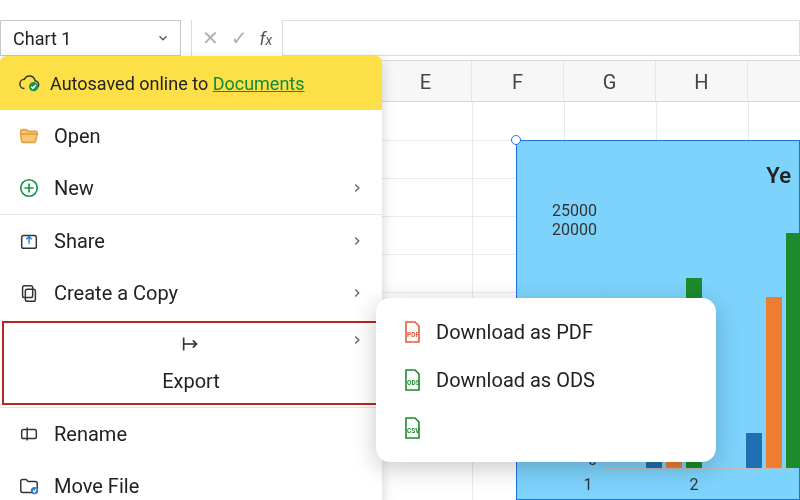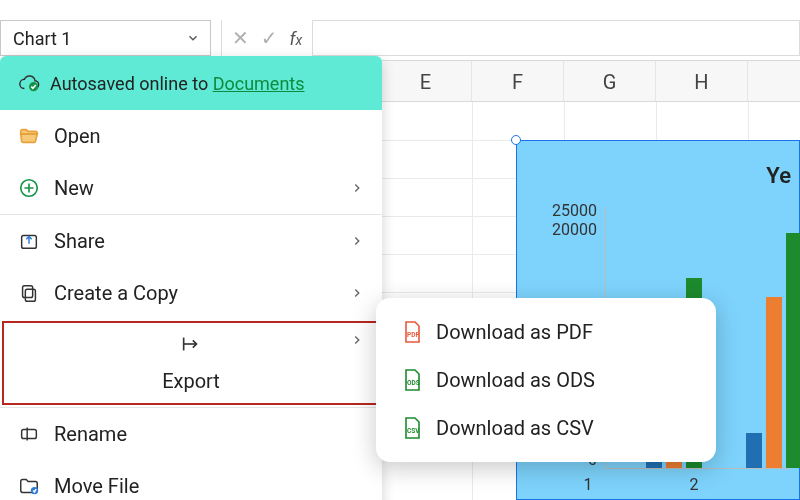--- a/index.html
+++ b/index.html
@@ -1,20 +1,20 @@
 <!DOCTYPE html>
 <html><head>
 <meta charset="utf-8">
 <style>
   * { box-sizing: border-box; margin: 0; padding: 0; font-family: -apple-system, BlinkMacSystemFont, "Segoe UI", Roboto, Arial, sans-serif; }
   body { width: 800px; height: 500px; overflow: hidden; background: #fff; position: relative; }
 
   
   .formula-row { position: absolute; top: 20px; left: 0; right: 0; height: 36px; display: flex; align-items: center; }
-  .name-box { display:flex; align-items:center; justify-content:space-between; width: 211px; height: 36px; border: 1px solid #c8c8c8; background:#fff; padding: 0 10px 0 12px; font-size: 18px; color:#222; }
+  .name-box { display:flex; align-items:center; justify-content:space-between; width: 181px; height: 36px; border: 1px solid #c8c8c8; background:#fff; padding: 0 10px 0 12px; font-size: 18px; color:#222; }
   .name-box .chev { width:14px; height:14px; color:#555; }
   .fx-group { margin-left: 10px; display:flex; align-items:center; gap:12px; padding:0 10px; height:36px; border-left:1px solid #dcdcdc; border-right:1px solid #dcdcdc; }
   .fx-icn { color:#b0b0b0; font-size:20px; }
   .fx-label { font-style: italic; color:#555; font-size:18px; }
   .formula-input { flex:1; height:36px; border:1px solid #dcdcdc; border-left:none; background:#fff; padding:0 8px; font-size:16px; }
 
   
   .col-headers { position:absolute; top:60px; left:380px; right:0; height:42px; background:#f7f7f7; border-top:1px solid #d9d9d9; border-bottom:1px solid #d9d9d9; display:flex; }
   .col-h { width:92px; text-align:center; line-height:42px; font-size:20px; color:#444; border-right:1px solid #e6e6e6; }
 
@@ -34,21 +34,21 @@
   .x-tick { display:inline-block; width:24px; text-align:center; }
 
   .bars-group { position:absolute; bottom:0; display:flex; align-items:flex-end; gap:4px; }
   .bar { width:16px; }
   .bar.blue  { background:#1f6fb2; }
   .bar.orange{ background:#ed7d31; }
   .bar.green { background:#1c8a2d; }
 
   
   .file-menu { position:absolute; top:56px; left:0; width:382px; background:#fff; box-shadow: 0 4px 14px rgba(0,0,0,0.18); border-radius:6px; overflow:hidden; }
-  .autosave-banner { display:flex; align-items:center; gap:10px; padding:16px 18px; background:#5eead4; font-size:18px; color:#222; }
+  .autosave-banner { display:flex; align-items:center; gap:10px; padding:16px 18px; background:#fde047; font-size:18px; color:#222; }
   .autosave-banner a { color:#0f8a3f; text-decoration:underline; }
   .cloud-check { width:22px; height:22px; flex:0 0 22px; }
   .menu-sep { height:1px; background:#e5e5e5; }
   .menu-item { display:flex; align-items:center; gap:14px; padding:14px 18px; font-size:20px; color:#222; position:relative; }
   .menu-item .chev-r { position:absolute; right:18px; color:#555; width:14px; height:14px; }
   .menu-item.highlight { outline:2px solid #b5271f; outline-offset:-4px;flex-direction:column; }
   .mi-icn { width:22px; height:22px; flex:0 0 22px; display:flex; align-items:center; justify-content:center; }
 
   
   .sub-menu { position:absolute; top:298px; left:376px; width:340px; background:#fff; border-radius:14px; box-shadow:0 6px 24px rgba(0,0,0,0.22); padding:10px 0; }
@@ -239,15 +239,14 @@
         <path d="M6 2h9l4 4v16H6z" stroke="#1c8a2d" stroke-width="1.6"></path>
         <text x="7" y="17" font-size="6.5" fill="#1c8a2d" font-weight="700">ODS</text>
       </svg>
     <span>Download as ODS</span>
   </div>
   <div class="sub-item">
     <svg class="sub-icn" viewBox="0 0 24 24" fill="none">
         <path d="M6 2h9l4 4v16H6z" stroke="#1c8a2d" stroke-width="1.6"></path>
         <text x="7" y="17" font-size="6.5" fill="#1c8a2d" font-weight="700">CSV</text>
       </svg>
-    <span>Download as CSV</span>
   </div>
 </div>
 
 </body></html>

